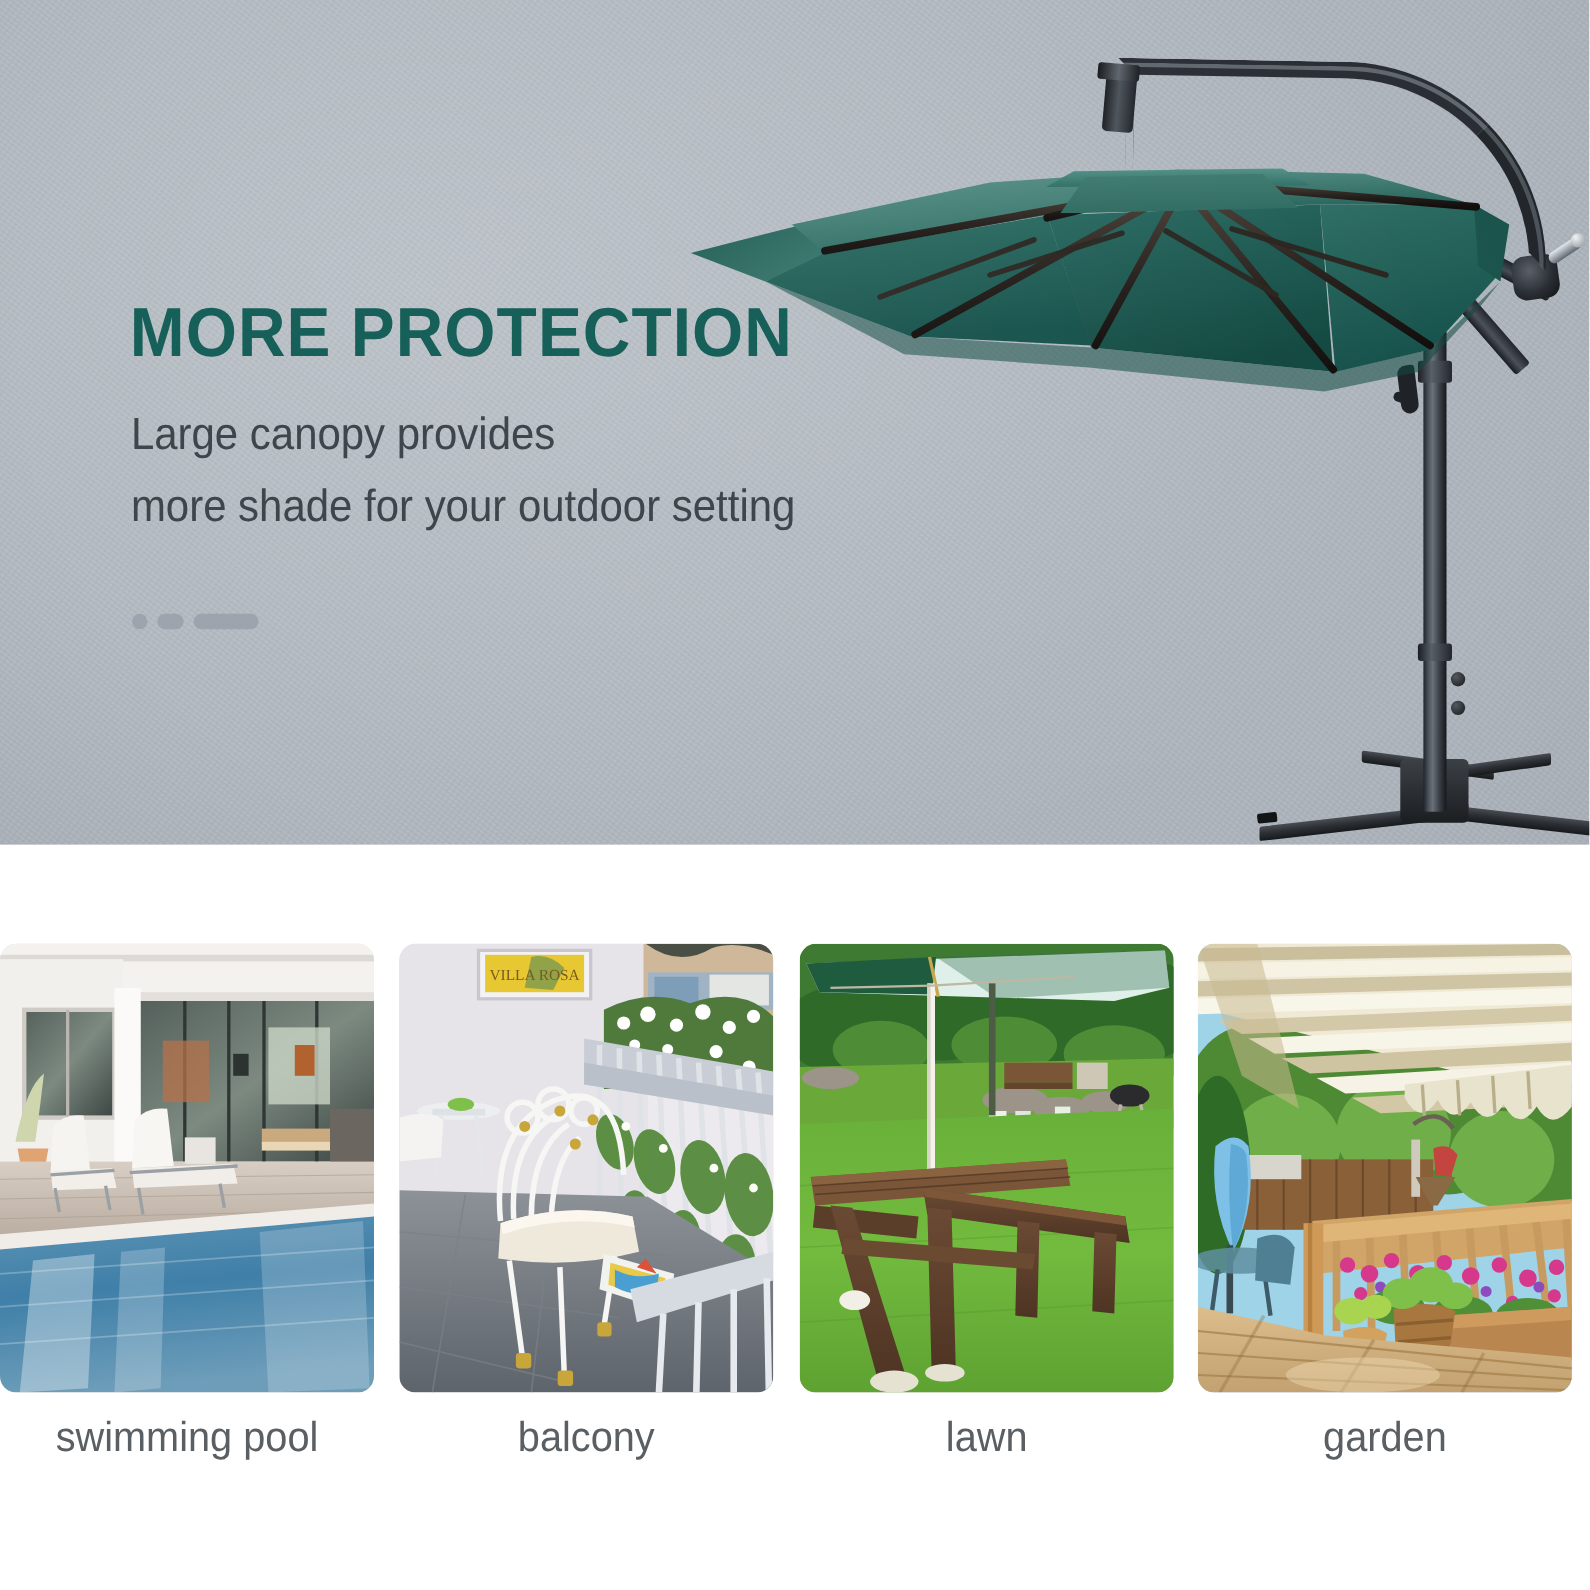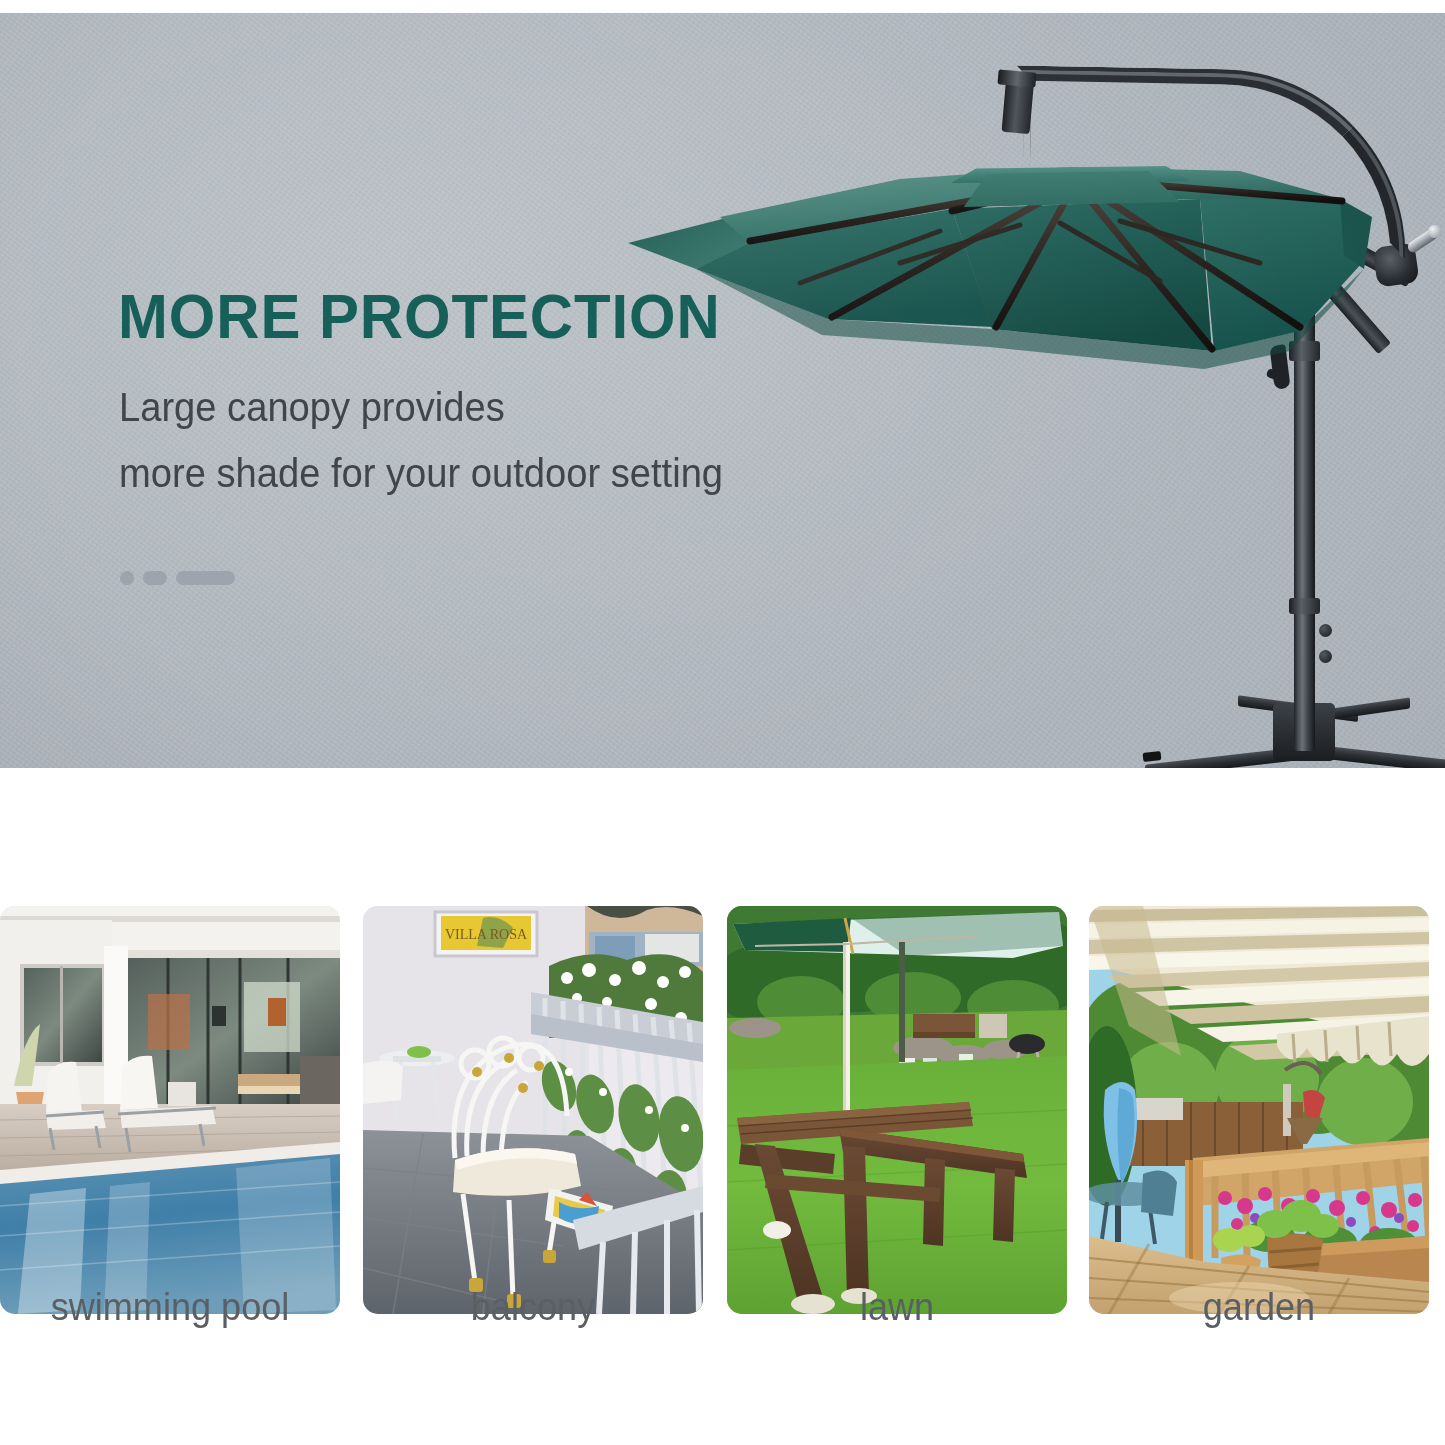--- a/index.html
+++ b/index.html
@@ -6,21 +6,21 @@
   html,body { width:1445px; height:1445px; }
   body {
     font-family:"Liberation Sans", sans-serif;
     background:#ffffff;
     overflow:hidden;
   }
   .page { position:relative; width:1445px; height:1445px; background:#fff; }
 
   
   .hero {
-    position:absolute; left:0; top:13px; width:1445px; height:768px;
+    position:absolute; left:0; top:0; width:1445px; height:768px;
     background:
       radial-gradient(ellipse 900px 620px at 26% 34%, #bcc3c9 0%, #b4bbc2 55%, #aeb5bd 100%);
     overflow:hidden;
   }
   .hero-noise {
     position:absolute; inset:0;
     background-image:
       repeating-linear-gradient(37deg, rgba(255,255,255,.028) 0 2px, rgba(0,0,0,.022) 2px 4px),
       repeating-linear-gradient(-54deg, rgba(255,255,255,.022) 0 3px, rgba(0,0,0,.016) 3px 5px);
     opacity:.85; pointer-events:none;
@@ -161,21 +161,21 @@
     clip-path:polygon(6% 100%, 16% 8%, 86% 0%, 100% 86%);
   }
   .vent-lip {
     position:absolute; left:341px; top:52px; width:250px; height:18px;
     background:linear-gradient(180deg,#54938a,#2f6e64);
     clip-path:polygon(4% 100%, 14% 20%, 90% 6%, 100% 92%);
     border-radius:4px;
   }
 
   .caption-row { position:absolute; left:0; top:768px; width:1445px; height:677px; background:#fff; }
-  .thumbs { position:absolute; left:0; top:90px; width:1445px; height:410px;margin-top:48px; }
+  .thumbs { position:absolute; left:0; top:90px; width:1445px; height:410px; }
   .thumb {
     position:absolute; top:0; width:340px; height:408px;
     border-radius:15px; overflow:hidden; background:#ddd;
   }
   .t1 { left:0px; } .t2 { left:363px; } .t3 { left:727px; } .t4 { left:1089px; }
 
   .cap {
     position:absolute; top:520px; width:340px; text-align:center;
     font-size:38px; color:#5a5f64; line-height:1;
     font-family:"Liberation Sans Narrow","Liberation Sans",sans-serif;

